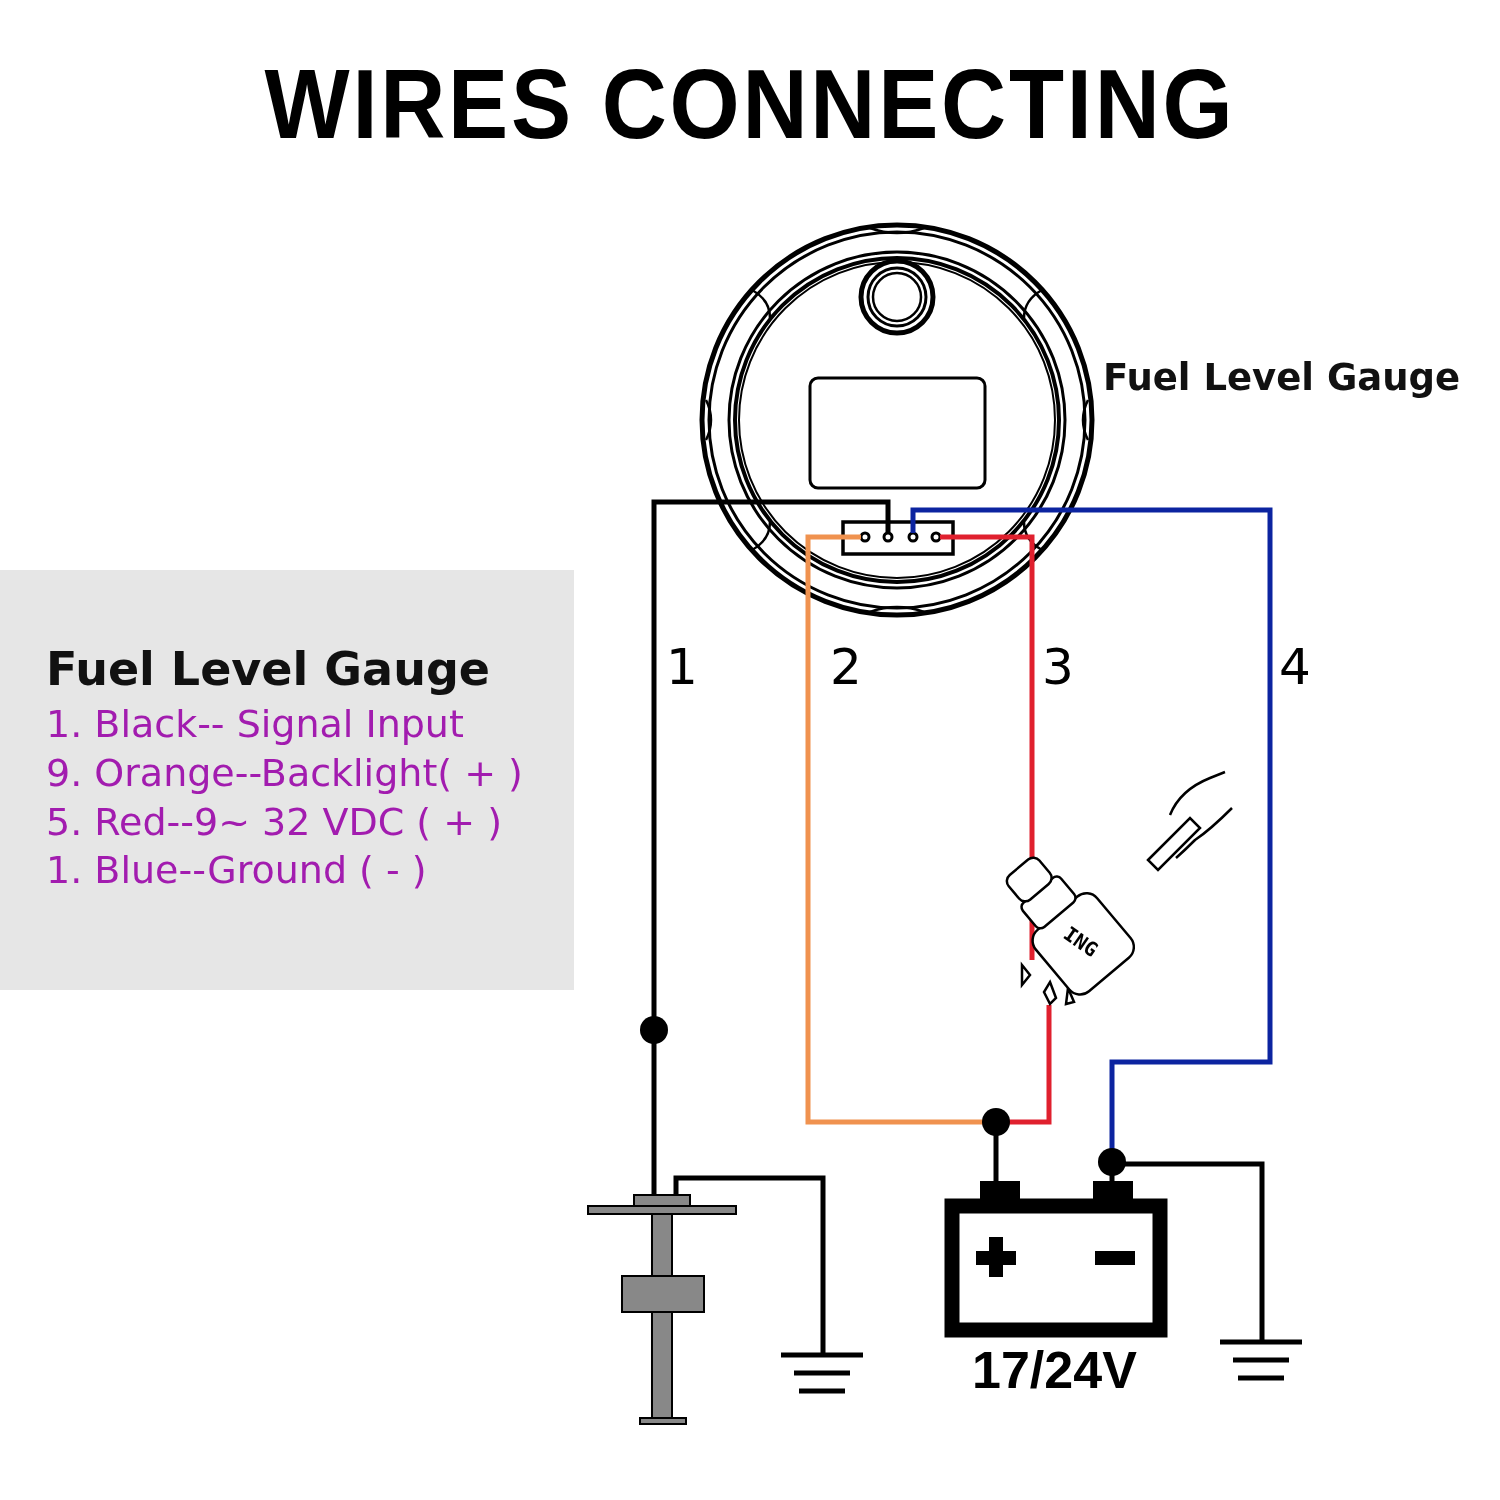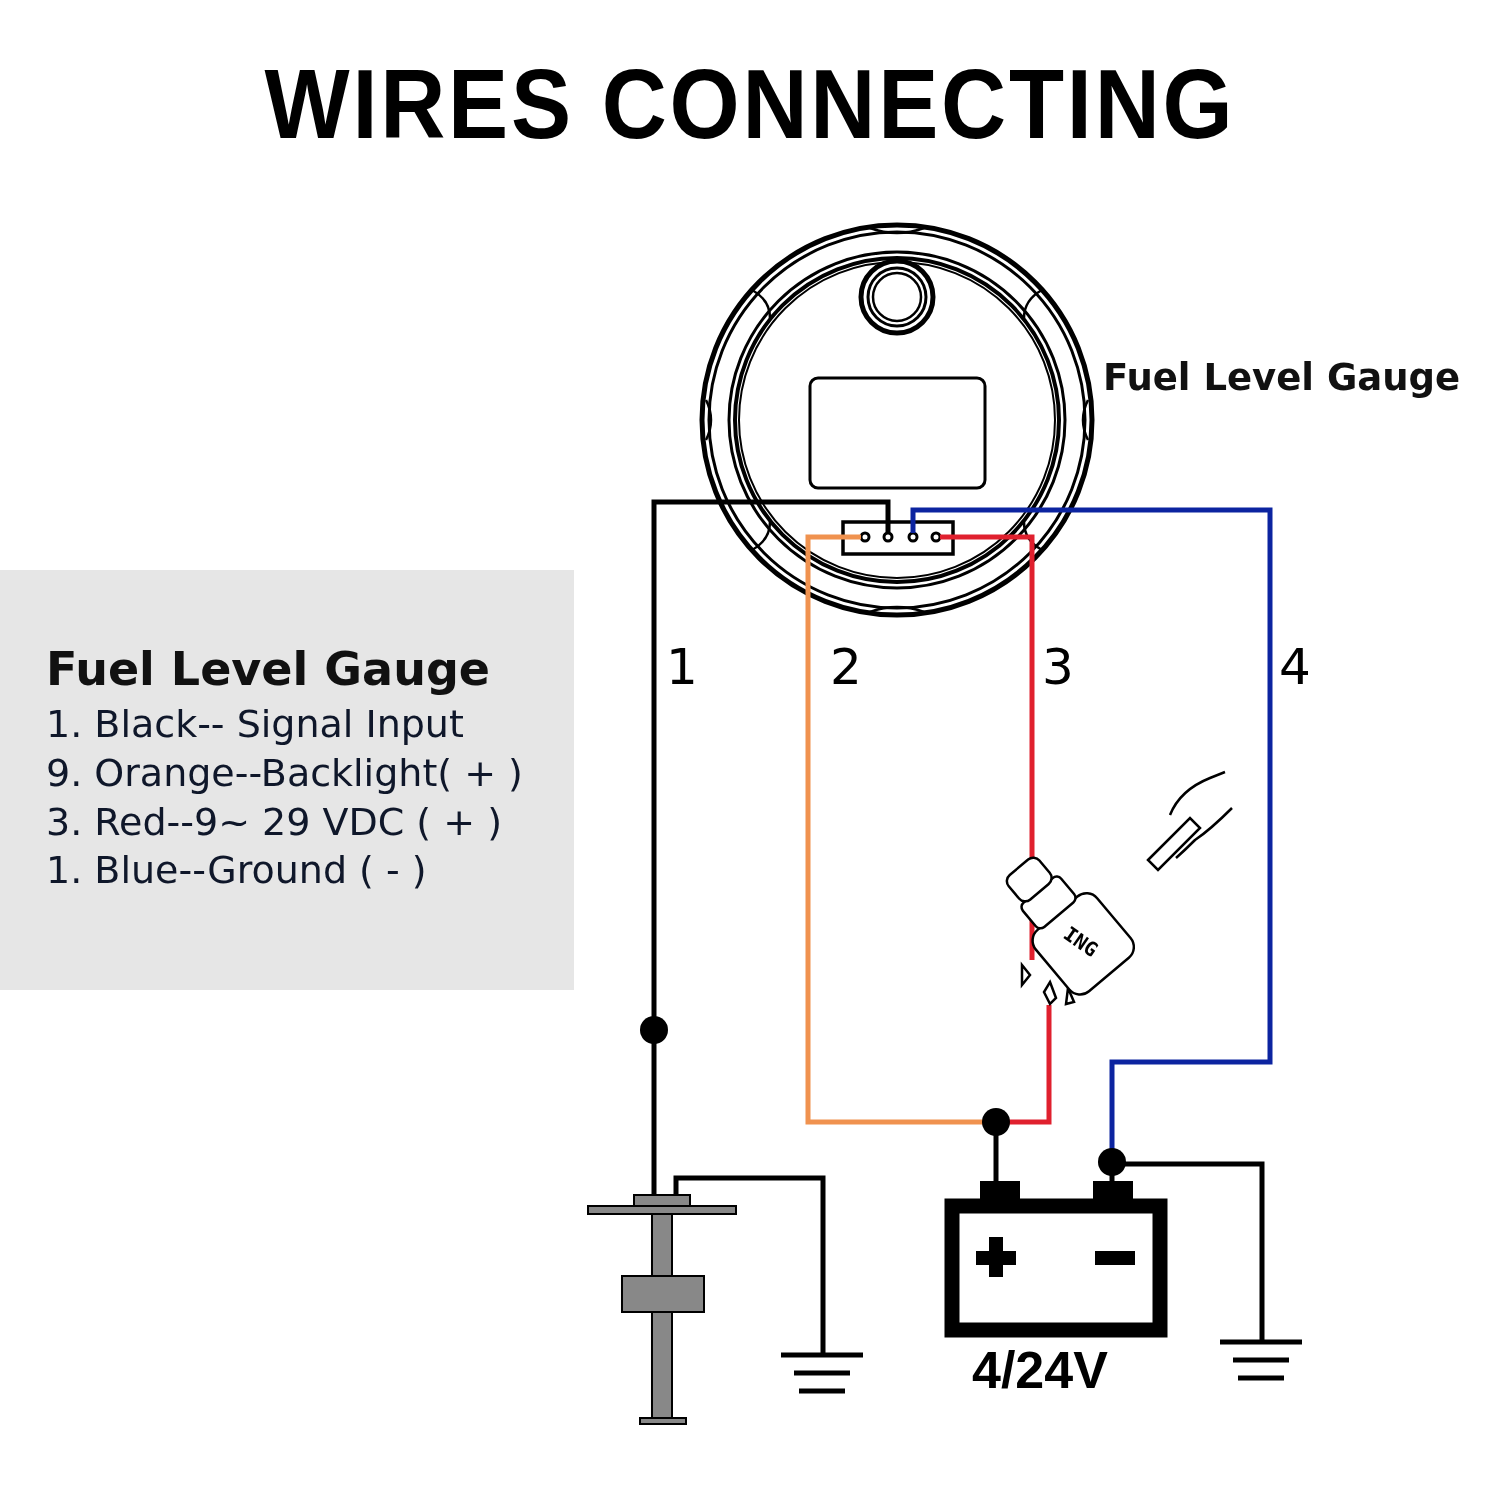--- a/index.html
+++ b/index.html
@@ -5,40 +5,40 @@
   html, body { margin: 0; padding: 0; background: #ffffff; }
   body { width: 1500px; height: 1500px; position: relative; overflow: hidden;
          font-family: "DejaVu Sans", sans-serif; }
   .title { position: absolute; left: 0; top: 48px; width: 1500px; text-align: center;
            font-family: "Liberation Sans", sans-serif; font-weight: bold;
            font-size: 98px; letter-spacing: 3px; color: #000; transform: scaleX(0.92); }
   .legend-panel { position: absolute; left: 0; top: 570px; width: 574px; height: 420px;
                   background: #e6e6e6; }
   .legend-title { position: absolute; left: 46px; top: 642px; font-size: 46px;
                   font-weight: bold; color: #111; font-family: "DejaVu Sans", sans-serif; }
-  .legend-item { position: absolute; left: 46px; font-size: 38px; color: #0f172a;
+  .legend-item { position: absolute; left: 46px; font-size: 38px; color: #a21caf;
                  font-family: "DejaVu Sans", sans-serif; white-space: nowrap; }
   .gauge-label { position: absolute; left: 1103px; top: 356px; font-size: 37px;
                  font-weight: bold; color: #111; font-family: "DejaVu Sans", sans-serif; }
   .wire-num { position: absolute; top: 638px; font-size: 50px; color: #000;
               font-family: "DejaVu Sans", sans-serif; }
   .battery-label { position: absolute; left: 972px; top: 1340px; font-size: 52px; font-weight: bold;
                    color: #000; font-family: "Liberation Sans", sans-serif; }
   svg.diagram { position: absolute; left: 0; top: 0; }
 </style>
 </head>
 <body>
 
 <div class="title">WIRES  CONNECTING</div>
 
 <div class="legend-panel"></div>
 <div class="legend-title">Fuel Level Gauge</div>
 <div class="legend-item" style="top:702px">1. Black-- Signal Input</div>
 <div class="legend-item" style="top:751px">9. Orange--Backlight( + )</div>
-<div class="legend-item" style="top:800px">3. Red--9~ 29 VDC ( + )</div>
+<div class="legend-item" style="top:800px">5. Red--9~ 32 VDC ( + )</div>
 <div class="legend-item" style="top:848px">1. Blue--Ground ( - )</div>
 
 <svg class="diagram" width="1500" height="1500" viewBox="0 0 1500 1500">
 
   <g fill="none" stroke="#000">
     <circle cx="897" cy="420" r="195" stroke-width="5"></circle>
     <circle cx="897" cy="420" r="188" stroke-width="3"></circle>
     <circle cx="897" cy="420" r="168" stroke-width="3"></circle>
     <circle cx="897" cy="420" r="162" stroke-width="4"></circle>
     <circle cx="897" cy="420" r="158" stroke-width="2"></circle>
@@ -127,13 +127,13 @@
   </g>
 </svg>
 
 <div class="gauge-label">Fuel Level Gauge</div>
 
 <div class="wire-num" style="left:666px">1</div>
 <div class="wire-num" style="left:830px">2</div>
 <div class="wire-num" style="left:1042px">3</div>
 <div class="wire-num" style="left:1279px">4</div>
 
-<div class="battery-label">4/24V</div>
+<div class="battery-label">17/24V</div>
 
 </body></html>

